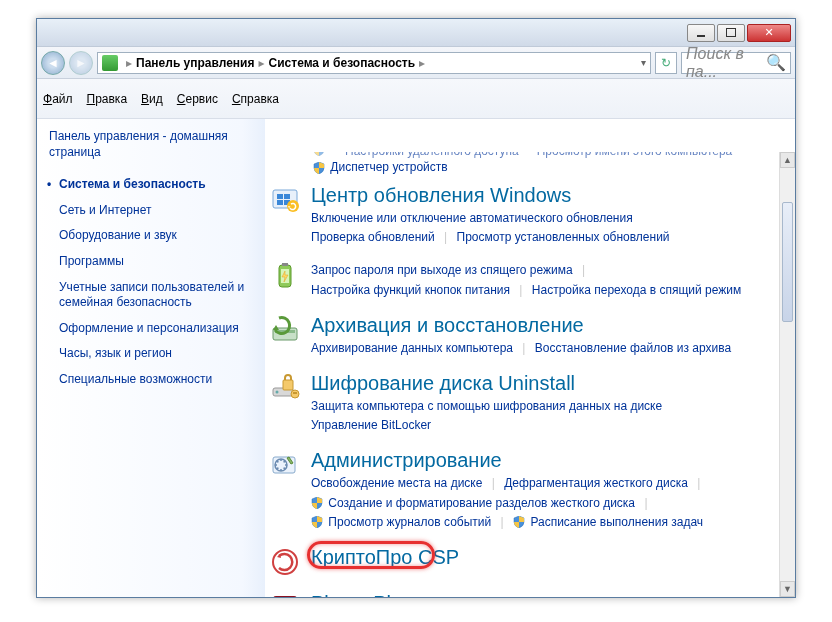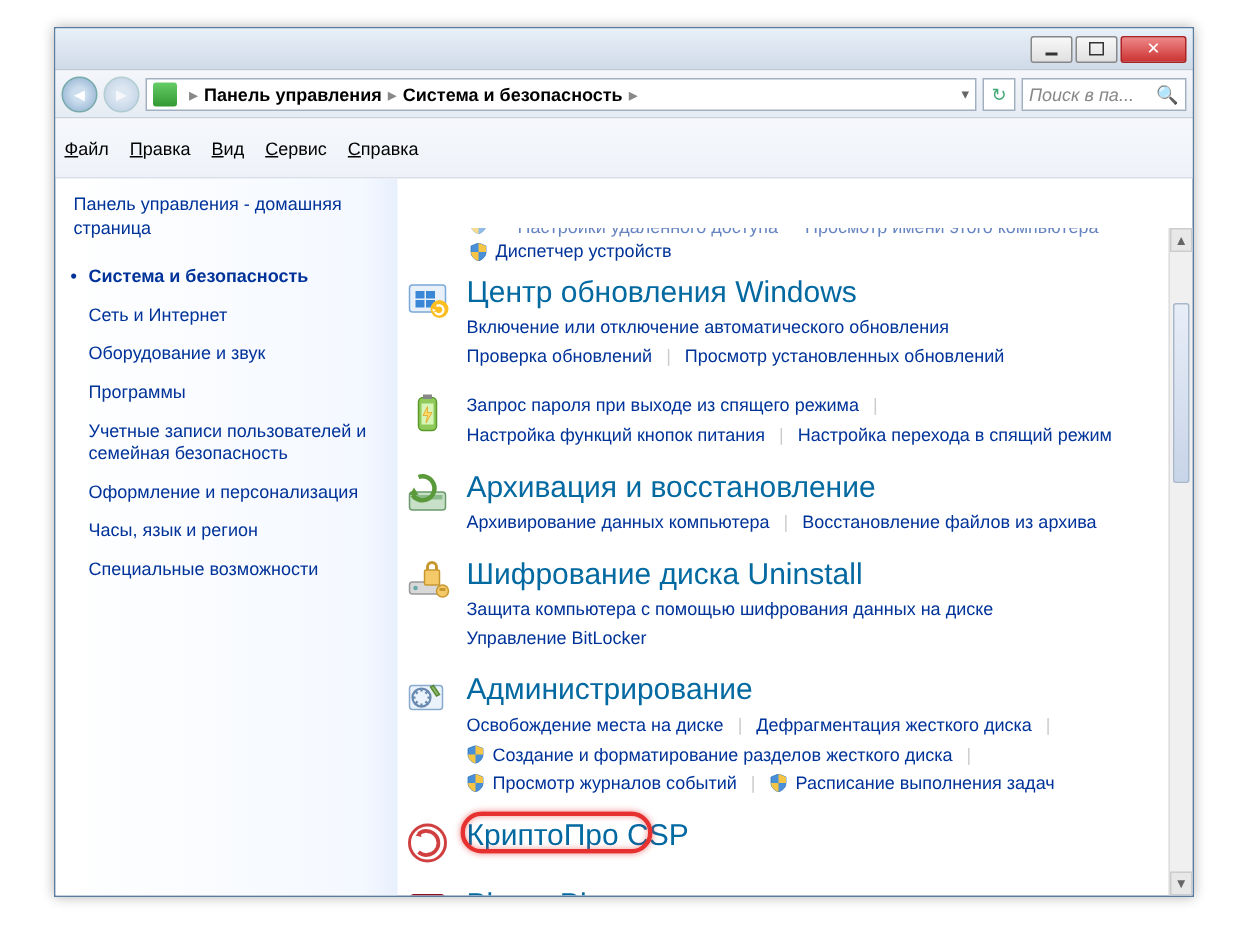--- a/index.html
+++ b/index.html
@@ -14,21 +14,21 @@
 .tbtn-max::before { content:""; width:8px; height:7px; border:1px solid #333; display:block;}
 
 .navbar { height: 32px; background: linear-gradient(#f4f6fa,#e6ecf4); border-bottom: 1px solid #c8d0dc; display:flex; align-items:center; padding:0 4px; gap:4px; }
 .navbtn { width:24px; height:24px; border-radius:50%; background: radial-gradient(#cde 30%, #8ac 100%); border:1px solid #7aa; display:flex; align-items:center; justify-content:center; color:#fff; font-size:12px; }
 .navbtn.fwd { opacity:.5; }
 .addressbar { flex:1; height:22px; border:1px solid #a0b0c0; background:#fff; display:flex; align-items:center; padding:0 4px; font-size:12px; }
 .addressbar .sep { color:#888; margin:0 4px; }
 .addressbar .crumb { color:#000;font-weight:bold; }
 .addr-icon { width:16px; height:16px; background: linear-gradient(#6c6,#393); border-radius:2px; margin-right:4px; }
 .refresh { width:22px; height:22px; border:1px solid #a0b0c0; background:#fff; display:flex; align-items:center; justify-content:center; font-size:12px; color:#4a7; }
-.searchbox { width:110px; height:22px; border:1px solid #a0b0c0; background:#fff; font-size:12px; color:#888; padding:0 4px; display:flex; align-items:center; font-style:italic; }
+.searchbox { width:110px; height:22px; border:1px solid #a0b0c0; background:#fff; font-size:16px; color:#888; padding:0 4px; display:flex; align-items:center; font-style:italic; }
 .searchbox .mag { margin-left:auto; color:#68a; font-style:normal; }
 
 .menubar { height:40px; background: linear-gradient(#f6f8fc,#eef2f8); border-bottom:1px solid #d8dee8; display:flex; align-items:center; padding:0 6px; gap:14px; font-size:12px; }
 .menubar span u { text-decoration: underline; }
 
 .body { flex:1; display:flex; overflow:hidden; }
 .sidebar { width:228px; padding:10px 12px; border-right:none; background: linear-gradient(to right,#fff 0%,#f4f8ff 90%,#e8f0fc 100%); }
 .side-head { font-size:12px; color:#003399; margin-bottom:12px; line-height:1.3; }
 .side-item { font-size:12px; color:#003399; padding:5px 0 5px 10px; line-height:1.3; cursor:pointer; }
 .side-item.active { font-weight:bold; color:#003399; position:relative; }

